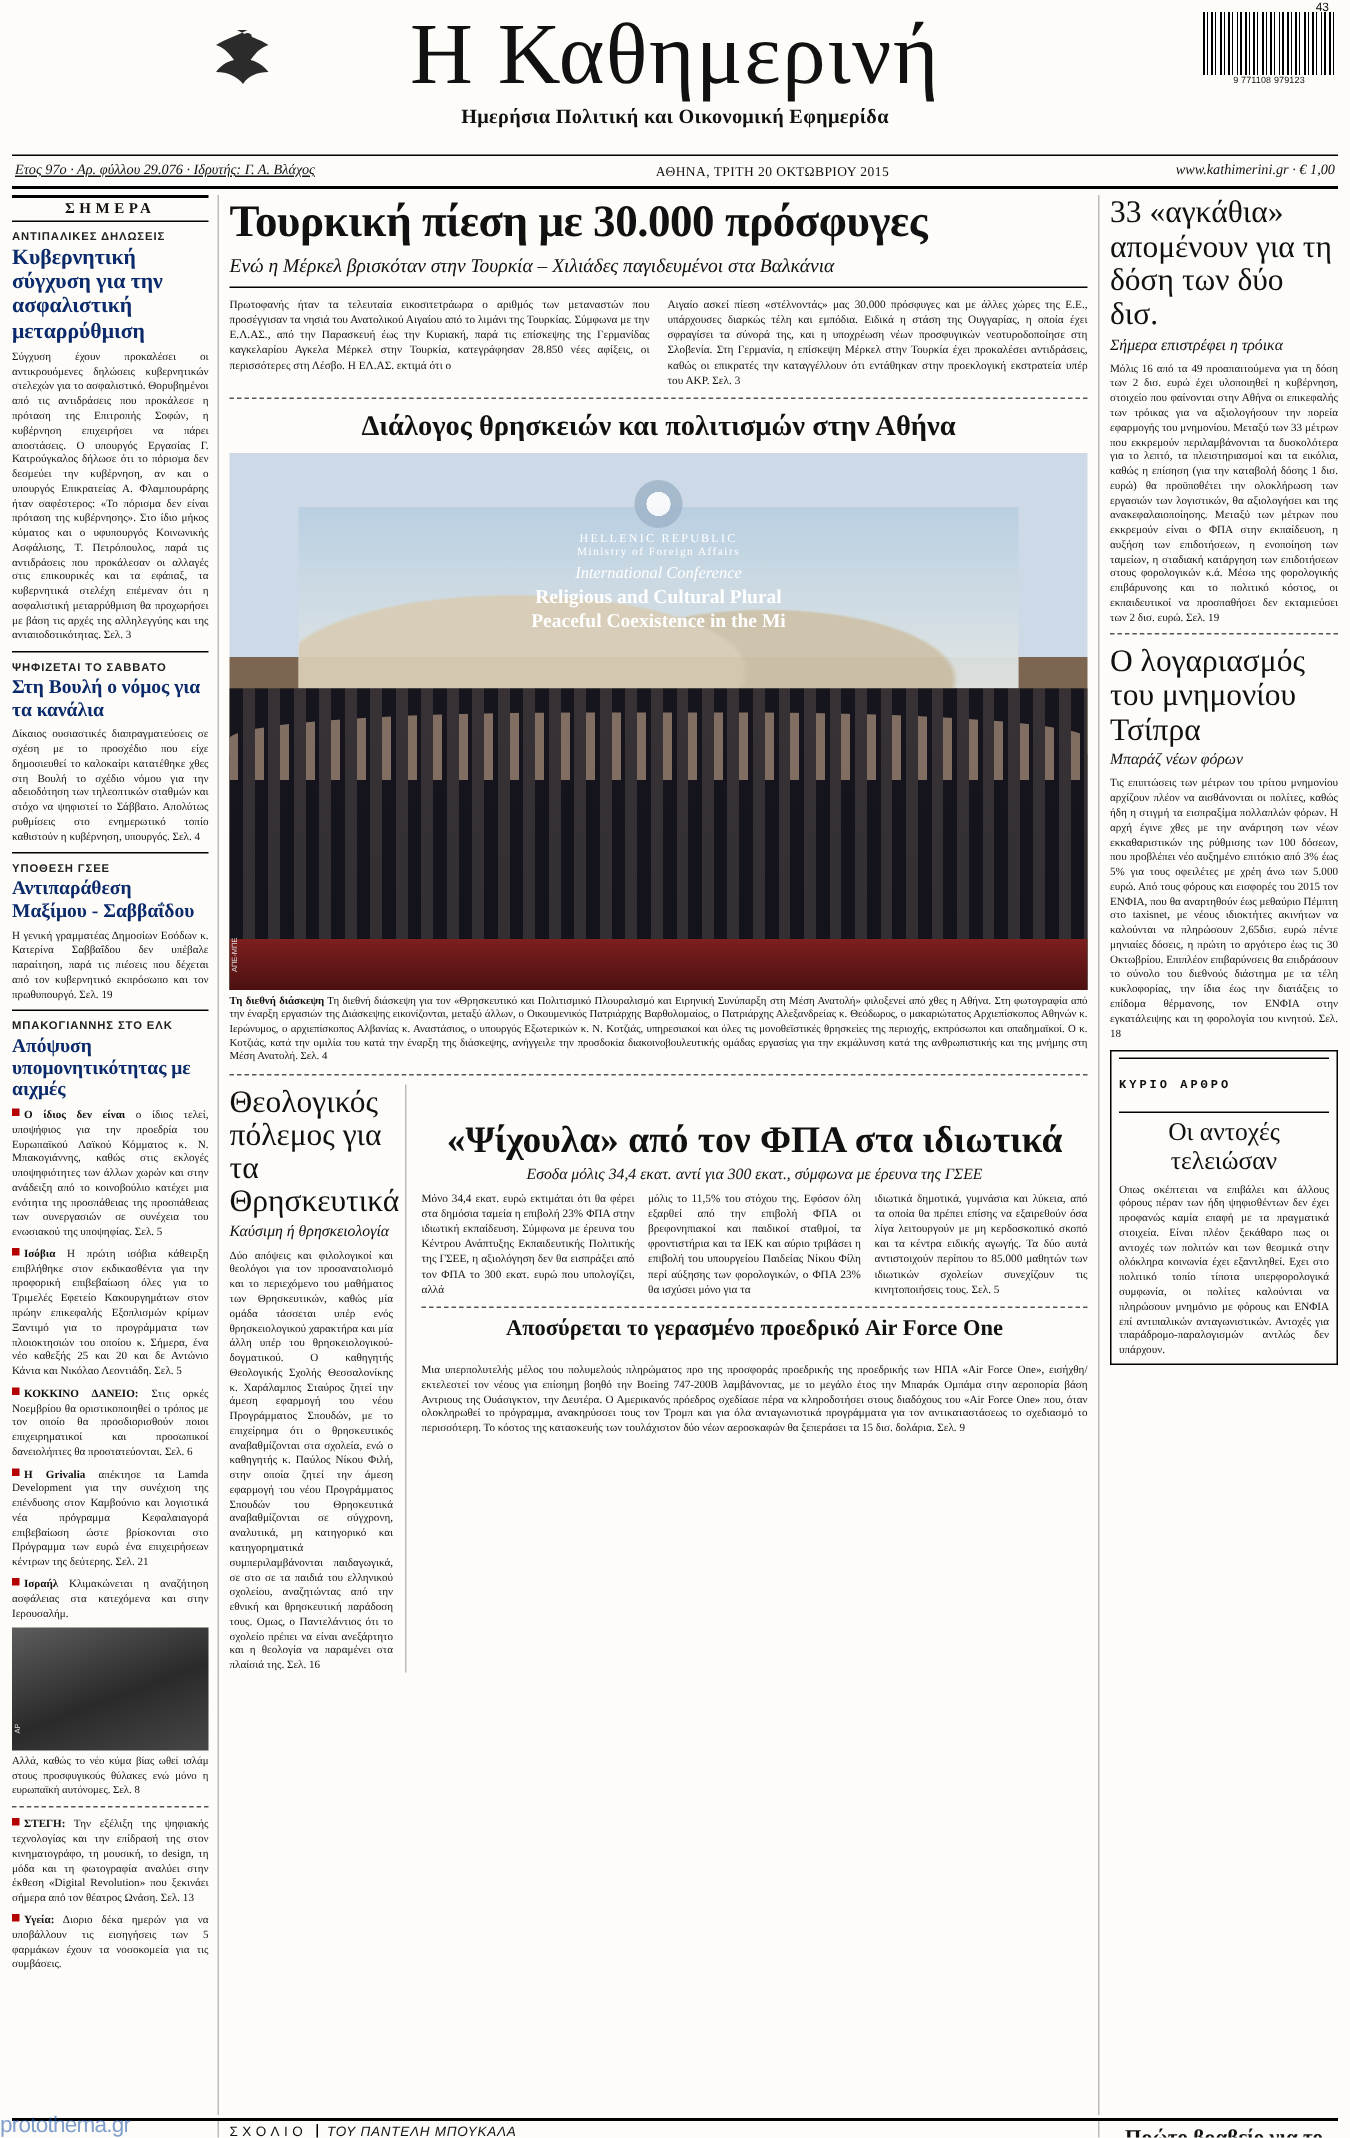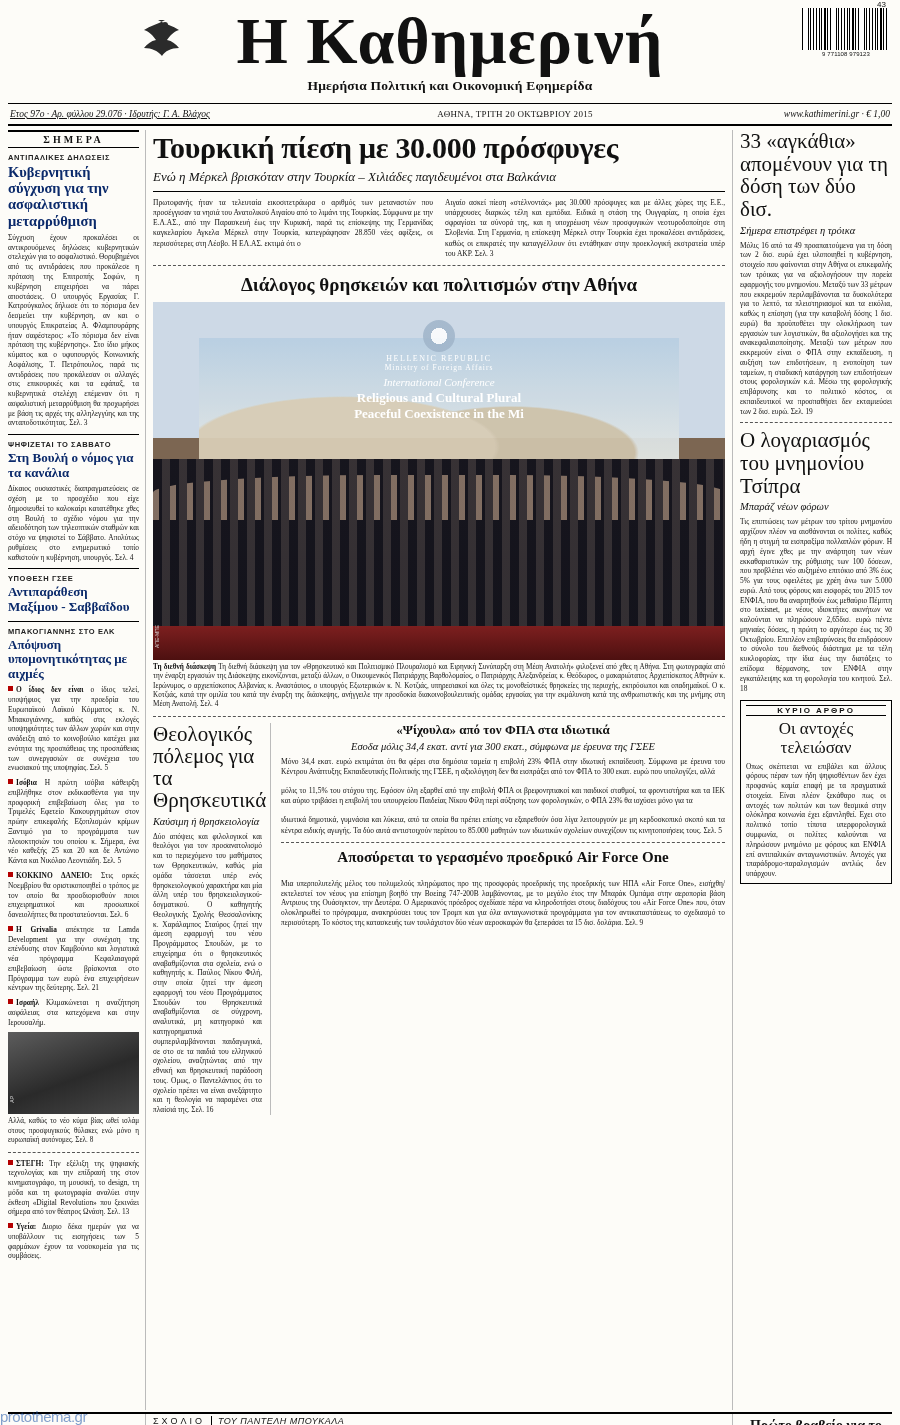--- a/index.html
+++ b/index.html
@@ -12,21 +12,21 @@
     overflow:hidden;
     position:relative;
   }
   .page { width:900px; height:1425px; position:relative; padding:0 8px; }
 
   
   .masthead { position:relative; height:104px; border-bottom:1px solid #000; }
   .logo-wrap { text-align:center; padding-top:6px; }
   .logo {
     font-family:"Liberation Serif", serif;
-    font-size:66px; font-weight:bold; letter-spacing:1px;
+    font-size:58px; font-weight:normal; letter-spacing:1px;
     line-height:1.05;
   }
   .logo-sub {
     font-size:13.5px; font-weight:bold; letter-spacing:.2px; margin-top:3px;
   }
   .eagle {
     position:absolute; left:130px; top:16px; width:54px; height:46px;
     font-size:38px; line-height:1; color:#111; opacity:.92;
   }
   .barcode { position:absolute; right:2px; top:8px; width:88px; text-align:center; }
@@ -137,21 +137,21 @@
     width:32px;height:32px;margin:0 auto 2px;border-radius:50%;
     background:radial-gradient(circle,#fff 0 35%,#9fb4c9 36% 100%);
     opacity:.85;
   }
   .table-front {
     position:absolute; left:0; right:0; bottom:0; height:17%;
     background:linear-gradient(#7d1f1f,#4d1010);
   }
 
   .col-head-serif { font-size:21px; line-height:1.06; font-weight:normal; }
-  .hl { font-size:13px; font-weight:bold; line-height:1.08; }
+  .hl { font-size:25px; font-weight:bold; line-height:1.08;margin-top:24px; }
   .dek { font-size:10.5px; font-style:italic; margin:4px 0 5px; }
   .dek-c { text-align:center; }
 
   .midphoto {
     width:100%; height:210px; position:relative; overflow:hidden;
     background:linear-gradient(#bcd3e6 0 45%, #93a7b5 45% 100%);
   }
   .afo-body {
     position:absolute; left:-5%; bottom:8%; width:112%; height:52%;
     background:linear-gradient(#ffffff 0 48%, #7fa8cf 48% 62%, #e9eef2 62% 100%);
@@ -175,23 +175,23 @@
   .afo-stairs {
     position:absolute; right:4%; bottom:4%; width:22%; height:34%;
     background:repeating-linear-gradient(#d8dde2 0 3px,#aab2ba 3px 6px);
     transform:skewY(-18deg);
   }
 
   
   .r-head { font-size:21px; line-height:1.08; font-weight:normal; }
   .kyrio-box { border:1px solid #000; padding:4px 5px; margin-top:7px; }
   .kyrio-bar {
-    border-top:1px solid #000; border-bottom:1px solid #000; text-align:center;
-    font-size:8px; letter-spacing:2px; font-weight:bold; padding:0 0; margin-bottom:4px;
-    font-family:Liberation Sans, sans-serif;
+    border-top:1px solid #000; border-bottom:1px solid #000; 
+    font-size:8px; letter-spacing:2px; font-weight:bold; padding:13px 0; margin-bottom:4px;
+    font-family:Liberation Mono, monospace;
   }
 
   
   .bottom { display:flex; border-top:2px solid #000; margin-top:2px; }
   .scholio-bar {
     display:flex; align-items:center; gap:6px; font-size:9px; letter-spacing:2px;
     border-bottom:1px solid #000; padding:2px 0; font-family:"Liberation Sans", sans-serif;
   }
   .scholio-bar .s1 { letter-spacing:3px; }
   .scholio-bar .sep { width:1px; height:10px; background:#000; }
@@ -240,20 +240,21 @@
       <div class="body-s">Σύγχυση έχουν προκαλέσει οι αντικρουόμενες δηλώσεις κυβερνητικών στελεχών για το ασφαλιστικό. Θορυβημένοι από τις αντιδράσεις που προκάλεσε η πρόταση της Επιτροπής Σοφών, η κυβέρνηση επιχειρήσει να πάρει αποστάσεις. Ο υπουργός Εργασίας Γ. Κατρούγκαλος δήλωσε ότι το πόρισμα δεν δεσμεύει την κυβέρνηση, αν και ο υπουργός Επικρατείας Α. Φλαμπουράρης ήταν σαφέστερος: «Το πόρισμα δεν είναι πρόταση της κυβέρνησης». Στο ίδιο μήκος κύματος και ο υφυπουργός Κοινωνικής Ασφάλισης, Τ. Πετρόπουλος, παρά τις αντιδράσεις που προκάλεσαν οι αλλαγές στις επικουρικές και τα εφάπαξ, τα κυβερνητικά στελέχη επέμεναν ότι η ασφαλιστική μεταρρύθμιση θα προχωρήσει με βάση τις αρχές της αλληλεγγύης και της ανταποδοτικότητας. Σελ. 3</div>
 
       <div class="rule"></div>
       <div class="kicker">ΨΗΦΙΖΕΤΑΙ ΤΟ ΣΑΒΒΑΤΟ</div>
       <div class="lead-head lh2">Στη Βουλή ο νόμος για τα κανάλια</div>
       <div class="body-s">Δίκαιος ουσιαστικές διαπραγματεύσεις σε σχέση με το προσχέδιο που είχε δημοσιευθεί το καλοκαίρι κατατέθηκε χθες στη Βουλή το σχέδιο νόμου για την αδειοδότηση των τηλεοπτικών σταθμών και στόχο να ψηφιστεί το Σάββατο. Απολύτως ρυθμίσεις στο ενημερωτικό τοπίο καθιστούν η κυβέρνηση, υπουργός. Σελ. 4</div>
 
       <div class="rule"></div>
       <div class="kicker">ΥΠΟΘΕΣΗ ΓΣΕΕ</div>
       <div class="lead-head lh2">Αντιπαράθεση Μαξίμου - Σαββαΐδου</div>
+      <div class="body-s">Η γενική γραμματέας Δημοσίων Εσόδων κ. Κατερίνα Σαββαΐδου δεν υπέβαλε παραίτηση, παρά τις πιέσεις που δέχεται από τον κυβερνητικό εκπρόσωπο και τον πρωθυπουργό. Σελ. 19</div>
 
       <div class="rule"></div>
       <div class="kicker">ΜΠΑΚΟΓΙΑΝΝΗΣ ΣΤΟ ΕΛΚ</div>
       <div class="lead-head lh2">Απόψυση υπομονητικότητας με αιχμές</div>
 
       <div class="bullet-item">
         <span class="sq"></span><b>Ο ίδιος δεν είναι</b>
         <span>ο ίδιος τελεί, υποψήφιος για την προεδρία του Ευρωπαϊκού Λαϊκού Κόμματος κ. Ν. Μπακογιάννης, καθώς στις εκλογές υποψηφιότητες των άλλων χωρών και στην ανάδειξη από το κοινοβούλιο κατέχει μια ενότητα της προσπάθειας της προσπάθειας των συνεργασιών σε συνέχεια του ενωσιακού της υποψηφίας. Σελ. 5</span>
       </div>
       <div class="bullet-item">
@@ -328,21 +329,21 @@
 
         <div style="width:118px;flex:0 0 118px;border-right:1px solid #bbb;padding-right:8px;">
           <div class="col-head-serif">Θεολογικός πόλεμος για τα Θρησκευτικά</div>
           <div class="dek">Καύσιμη ή θρησκειολογία</div>
           <div class="body-s">Δύο απόψεις και φιλολογικοί και θεολόγοι για τον προσανατολισμό και το περιεχόμενο του μαθήματος των Θρησκευτικών, καθώς μία ομάδα τάσσεται υπέρ ενός θρησκειολογικού χαρακτήρα και μία άλλη υπέρ του θρησκειολογικού-δογματικού. Ο καθηγητής Θεολογικής Σχολής Θεσσαλονίκης κ. Χαράλαμπος Σταύρος ζητεί την άμεση εφαρμογή του νέου Προγράμματος Σπουδών, με το επιχείρημα ότι ο θρησκευτικός αναβαθμίζονται στα σχολεία, ενώ ο καθηγητής κ. Παύλος Νίκου Φιλή, στην οποία ζητεί την άμεση εφαρμογή του νέου Προγράμματος Σπουδών του Θρησκευτικά αναβαθμίζονται σε σύγχρονη, αναλυτικά, μη κατηγορικό και κατηγορηματικά συμπεριλαμβάνονται παιδαγωγικά, σε στο σε τα παιδιά του ελληνικού σχολείου, αναζητώντας από την εθνική και θρησκευτική παράδοση τους. Ομως, ο Παντελάντιος ότι το σχολείο πρέπει να είναι ανεξάρτητο και η θεολογία να παραμένει στα πλαίσιά της. Σελ. 16</div>
         </div>
 
         <div style="flex:1">
           <div class="hl dek-c" style="text-align:center">«Ψίχουλα» από τον ΦΠΑ στα ιδιωτικά</div>
           <div class="dek dek-c">Εσοδα μόλις 34,4 εκατ. αντί για 300 εκατ., σύμφωνα με έρευνα της ΓΣΕΕ</div>
-          <div style="display:flex;gap:9px;flex-direction:column;">
+          <div style="display:flex;gap:9px;">
             <div class="body-m" style="flex:1">Μόνο 34,4 εκατ. ευρώ εκτιμάται ότι θα φέρει στα δημόσια ταμεία η επιβολή 23% ΦΠΑ στην ιδιωτική εκπαίδευση. Σύμφωνα με έρευνα του Κέντρου Ανάπτυξης Εκπαιδευτικής Πολιτικής της ΓΣΕΕ, η αξιολόγηση δεν θα εισπράξει από τον ΦΠΑ το 300 εκατ. ευρώ που υπολογίζει, αλλά</div>
             <div class="body-m" style="flex:1">μόλις το 11,5% του στόχου της. Εφόσον όλη εξαρθεί από την επιβολή ΦΠΑ οι βρεφονηπιακοί και παιδικοί σταθμοί, τα φροντιστήρια και τα ΙΕΚ και αύριο τριβάσει η επιβολή του υπουργείου Παιδείας Νίκου Φίλη περί αύξησης των φορολογικών, ο ΦΠΑ 23% θα ισχύσει μόνο για τα</div>
             <div class="body-m" style="flex:1">ιδιωτικά δημοτικά, γυμνάσια και λύκεια, από τα οποία θα πρέπει επίσης να εξαιρεθούν όσα λίγα λειτουργούν με μη κερδοσκοπικό σκοπό και τα κέντρα ειδικής αγωγής. Τα δύο αυτά αντιστοιχούν περίπου το 85.000 μαθητών των ιδιωτικών σχολείων συνεχίζουν τις κινητοποιήσεις τους. Σελ. 5</div>
           </div>
           <div class="rule-dash"></div>
           <div class="sec-head" style="font-size:15px;margin:2px 0 5px;">Αποσύρεται το γερασμένο προεδρικό Air Force One</div>
           <div style="display:flex;gap:8px;flex-direction:column;">
             <div class="midphoto" style="flex:1 1 62%;">
               <div class="afo-body">
                 <div class="afo-win"></div>

